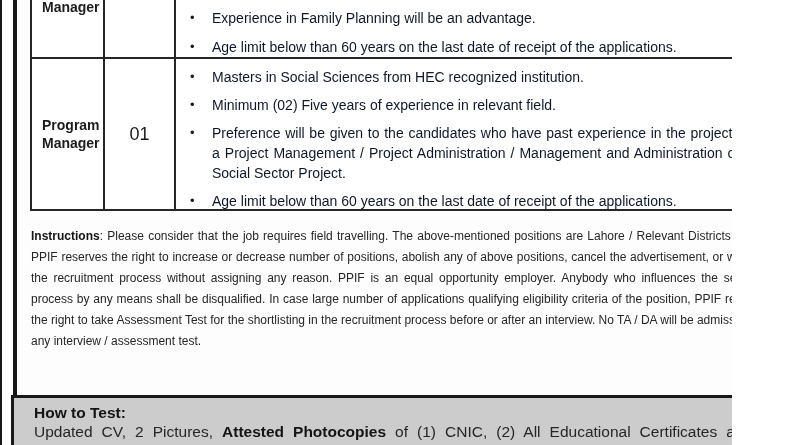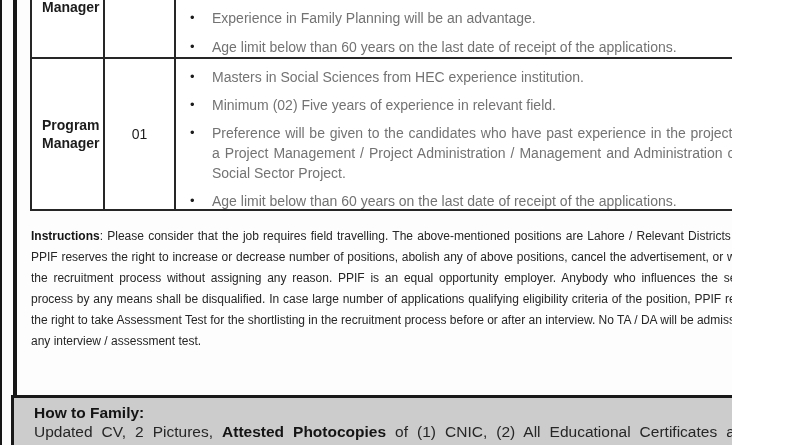--- a/index.html
+++ b/index.html
@@ -30,27 +30,27 @@
   .c-req{flex:1;}
   .pos-label{font-weight:bold;font-size:14px;line-height:18px;color:#1c1c1c;}
   .c-pos-1{padding:1px 4px 0 10px;}
   .c-pos-2{display:flex;align-items:center;padding-left:10px;}
   .c-count-1{position:relative;overflow:hidden;}
   .count-clipped{
     position:absolute;top:-13px;left:0;right:0;text-align:center;
     font-size:14px;line-height:17px;color:#1c1c1c;
   }
   .c-count-2{display:flex;align-items:center;justify-content:center;
-    font-size:14px;color:#1c1c1c;}
+    font-size:18px;color:#1c1c1c;}
   .c-req-1{padding:11px 8px 0 12px;}
   .c-req-2{padding:8px 8px 0 12px;}
   .bullet{display:flex;margin-bottom:9px;}
   .c-req-2 .bullet{margin-bottom:8px;}
   .dot{width:22px;flex:0 0 22px;font-size:13px;line-height:20px;color:#1c1c1c;text-align:left;padding-left:2px;}
-  .btxt{flex:1;font-size:14px;line-height:20px;color:#737373;padding-right:4px;}
+  .btxt{flex:1;font-size:14px;line-height:20px;color:#0f172a;padding-right:4px;}
   .btxt.justify{text-align:justify;}
 
   
   .instructions{
     position:absolute;left:31px;top:214px;width:740px;
     font-size:12px;line-height:21px;text-align:justify;color:#262626;
   }
   .instructions b{color:#141414;}
 
   
@@ -100,21 +100,21 @@
     <div class="trow trow-2">
       <div class="cell c-pos c-pos-2">
         <div class="pos-label">Program Manager</div>
       </div>
       <div class="cell c-count c-count-2">
         <span>01</span>
       </div>
       <div class="cell c-req c-req-2">
         <div class="bullet">
           <span class="dot">•</span>
-          <span class="btxt">Masters in Social Sciences from HEC experience institution.</span>
+          <span class="btxt">Masters in Social Sciences from HEC recognized institution.</span>
         </div>
         <div class="bullet">
           <span class="dot">•</span>
           <span class="btxt">Minimum (02) Five years of experience in relevant field.</span>
         </div>
         <div class="bullet">
           <span class="dot">•</span>
           <span class="btxt justify">Preference will be given to the candidates who have past experience in the project as a Project Management / Project Administration / Management and Administration of a Social Sector Project.</span>
         </div>
         <div class="bullet">
@@ -122,17 +122,17 @@
           <span class="btxt">Age limit below than 60 years on the last date of receipt of the applications.</span>
         </div>
       </div>
     </div>
 
   </div>
 
   <p class="instructions"><b>Instructions</b><span>: Please consider that the job requires field travelling. The above-mentioned positions are Lahore / Relevant Districts based. PPIF reserves the right to increase or decrease number of positions, abolish any of above positions, cancel the advertisement, or withhold the recruitment process without assigning any reason. PPIF is an equal opportunity employer. Anybody who influences the selection process by any means shall be disqualified. In case large number of applications qualifying eligibility criteria of the position, PPIF reserves the right to take Assessment Test for the shortlisting in the recruitment process before or after an interview. No TA / DA will be admissible for any interview / assessment test.</span></p>
 
   <div class="apply-box">
-    <div class="apply-heading">How to Family:</div>
+    <div class="apply-heading">How to Test:</div>
     <div class="apply-line"><span>Updated CV, 2 Pictures,</span> <b>Attested Photocopies</b> <span>of (1) CNIC, (2) All Educational Certificates and</span></div>
   </div>
 
 </div>
 
 </body></html>

